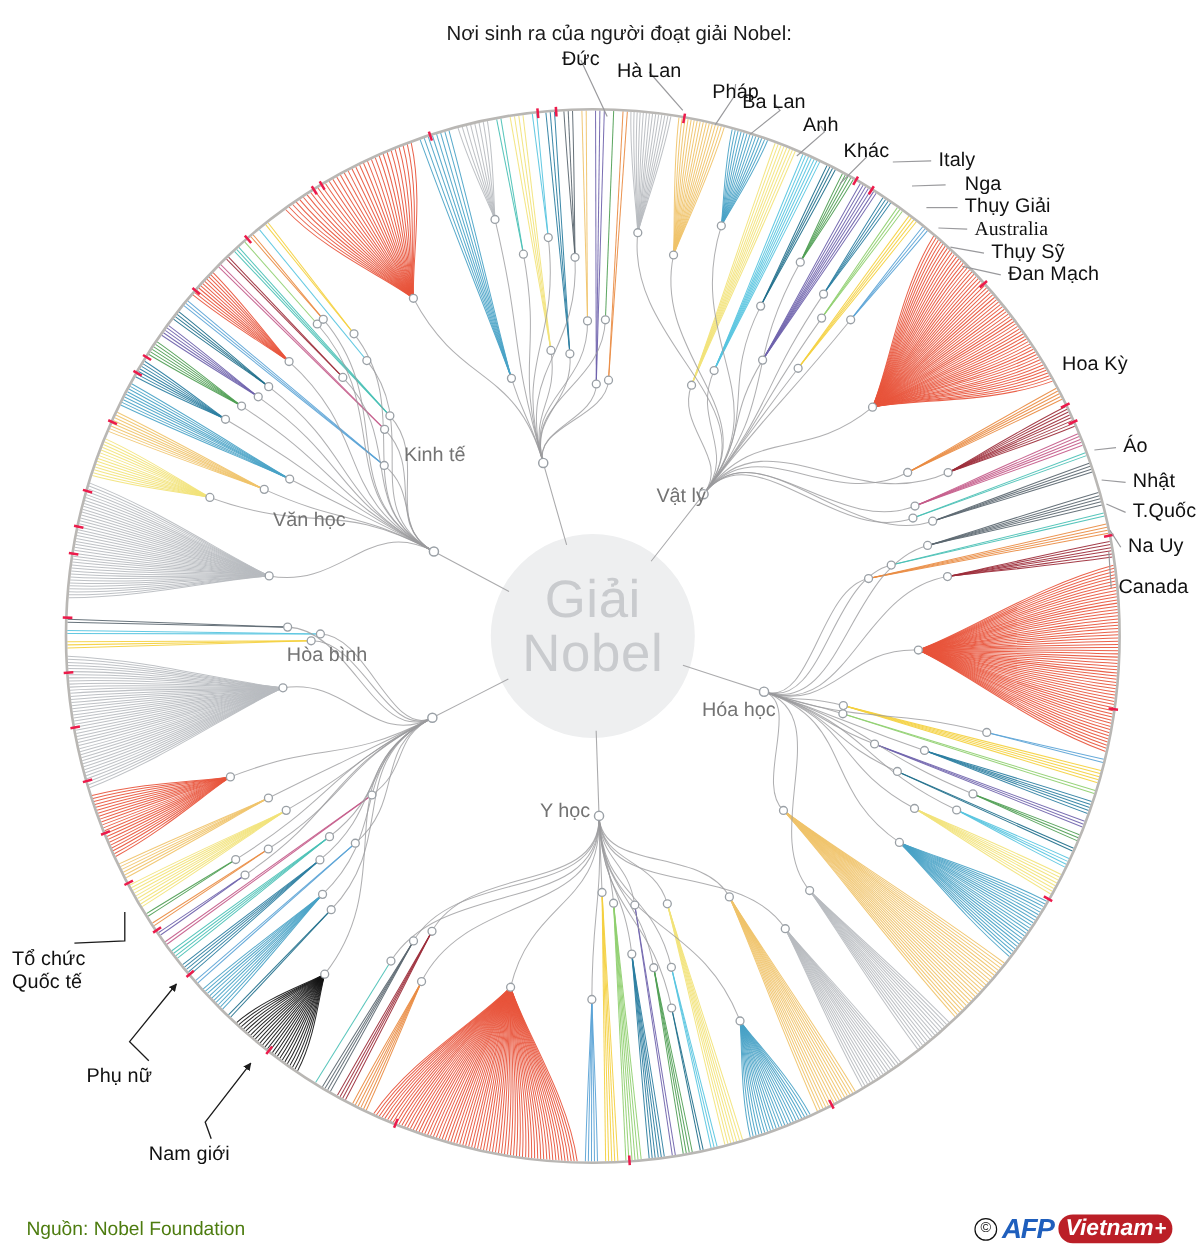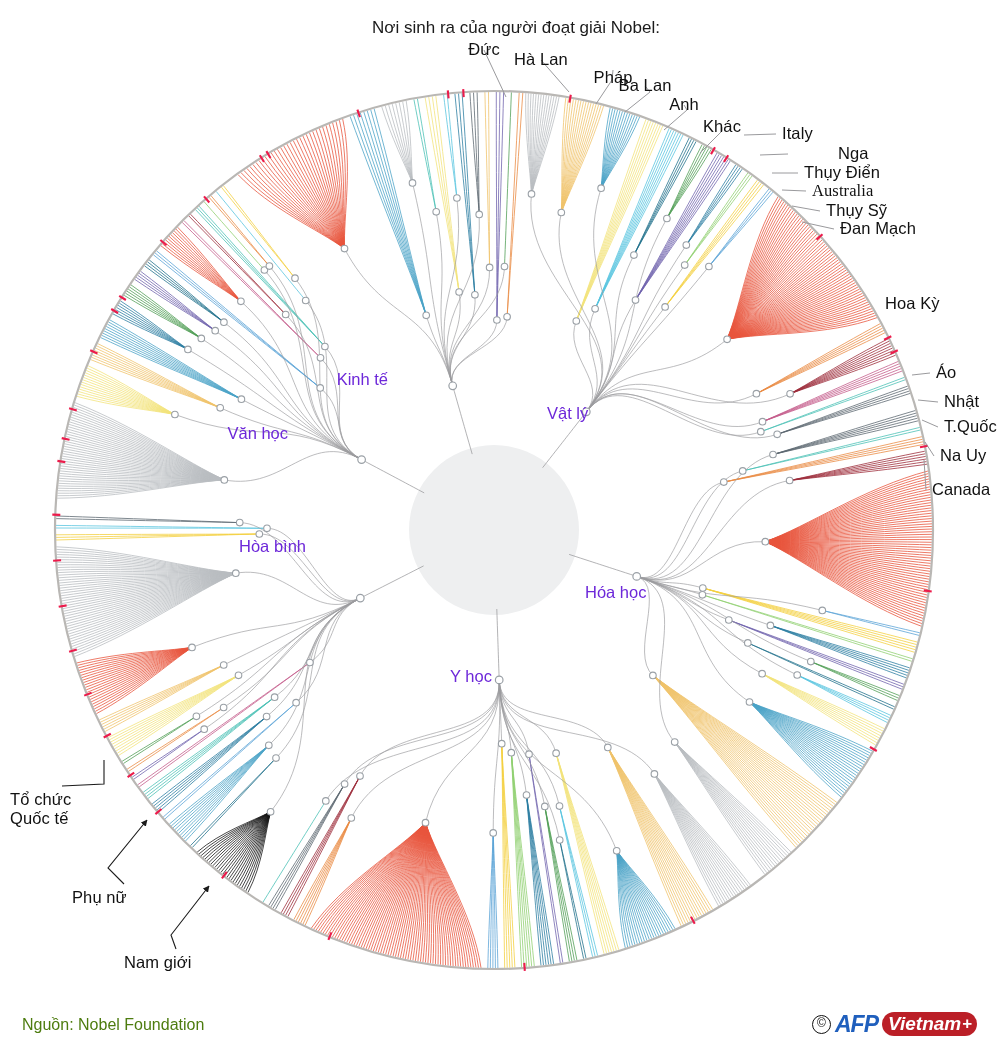--- a/index.html
+++ b/index.html
@@ -24,21 +24,21 @@
   .lbl{
     position:absolute;
     font-size:16.5px;
     color:#111;
     white-space:nowrap;
     letter-spacing:.1px;
   }
   .cat{
     position:absolute;
     font-size:16.5px;
-    color:#6d28d9;
+    color:#737373;
     white-space:nowrap;
   }
   .corner{
     position:absolute;
     font-size:16px;
     color:#4d7c0f;
     white-space:nowrap;
   }
   .centerwrap{
     position:absolute;
@@ -1414,39 +1414,43 @@
       </g>
       <defs>
         <marker id="arw" viewBox="0 0 10 10" refX="9" refY="5" markerWidth="6" markerHeight="6" orient="auto-start-reverse">
           <path d="M0,0 L10,5 L0,10 z" fill="#1b1b1b"></path>
         </marker>
       </defs>
     </svg>
 
   <div class="hdr" id="hdr" style="top: 18px; left: 0px; width: 1000px; text-align: center;">Nơi sinh ra của người đoạt giải Nobel:</div>
 
+  <div class="centerwrap" id="centerwrap" style="left: 374px; top: 478px;">
+    <span>Giải</span>
+    <span>Nobel</span>
+  </div>
 
   <div id="catlabels">
       <div class="cat" style="left: 388px; top: 370px; transform: translateX(-100%);">Kinh tế</div>
       <div class="cat" style="left: 524px; top: 404px; margin-left: 23px;">Vật lý</div>
       <div class="cat" style="left: 585px; top: 583px;">Hóa học</div>
       <div class="cat" style="left: 450px; top: 667px;">Y học</div>
       <div class="cat" style="left: 306px; top: 537px; transform: translateX(-100%);">Hòa bình</div>
       <div class="cat" style="left: 288px; top: 424px; transform: translateX(-100%);">Văn học</div>
     </div>
   <div id="countrylabels">
       <div class="lbl" style="left: 484px; top: 40px; transform: translateX(-50%);">Đức</div>
       <div class="lbl" style="left: 541px; top: 50px; transform: translateX(-50%);">Hà Lan</div>
       <div class="lbl" style="left: 613px; top: 68px; transform: translateX(-50%);">Pháp</div>
       <div class="lbl" style="left: 645px; top: 76px; transform: translateX(-50%);">Ba Lan</div>
       <div class="lbl" style="left: 684px; top: 95px; transform: translateX(-50%);">Anh</div>
       <div class="lbl" style="left: 722px; top: 117px; transform: translateX(-50%);">Khác</div>
       <div class="lbl" style="left: 782px; top: 124px;">Italy</div>
-      <div class="lbl" style="left: 838px; top: 144px; text-align: right;">Nga</div>
-      <div class="lbl" style="left: 804px; top: 163px;">Thụy Điển</div>
+      <div class="lbl" style="left: 804px; top: 144px; text-align: right;">Nga</div>
+      <div class="lbl" style="left: 804px; top: 163px;">Thụy Giải</div>
       <div class="lbl" style="left: 812px; top: 181px; font-family: Liberation Serif, serif;">Australia</div>
       <div class="lbl" style="left: 826px; top: 201px;">Thụy Sỹ</div>
       <div class="lbl" style="left: 840px; top: 219px;">Đan Mạch</div>
       <div class="lbl" style="left: 885px; top: 294px;">Hoa Kỳ</div>
       <div class="lbl" style="left: 936px; top: 363px;">Áo</div>
       <div class="lbl" style="left: 944px; top: 392px;">Nhật</div>
       <div class="lbl" style="left: 944px; top: 417px;">T.Quốc</div>
       <div class="lbl" style="left: 940px; top: 446px;">Na Uy</div>
       <div class="lbl" style="left: 932px; top: 480px;">Canada</div>
     </div>

